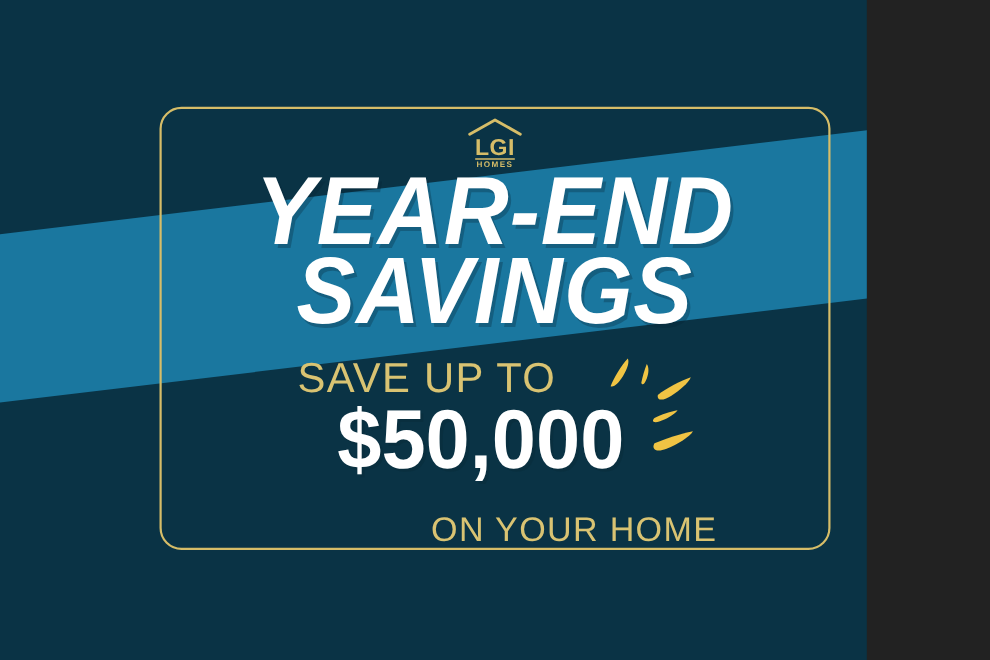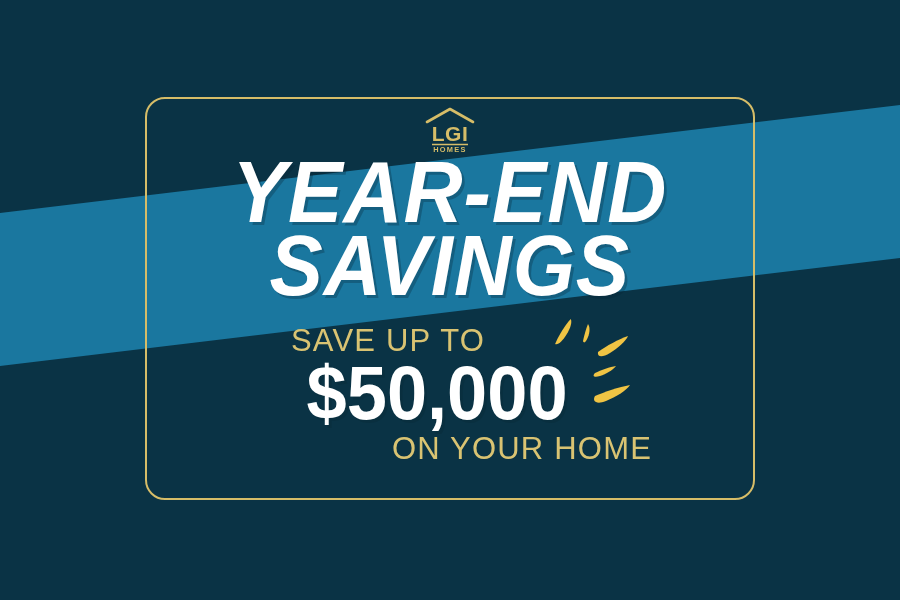--- a/index.html
+++ b/index.html
@@ -3,21 +3,21 @@
 <meta charset="utf-8">
 <style>
   html, body {
     margin: 0;
     padding: 0;
     background: #222;
   }
 
   .banner {
     position: relative;
-    width: 900px;
+    width: 788px;
     height: 600px;
     overflow: hidden;
     background: #0a3345;
     font-family: "Liberation Sans", sans-serif;
     -webkit-font-smoothing: antialiased;
   }
 
   
   .band {
     position: absolute;
@@ -81,21 +81,21 @@
   }
 
   .headline-line.line-2 {
     font-size: 86px;
   }
 
   
   .save-up-to {
     margin-top: 22px;
     color: #d9c372;
-    font-size: 31px;
+    font-size: 38px;
     font-weight: 400;
     letter-spacing: 1.2px;
     align-self: center;
     transform: translateX(-62px);
     white-space: nowrap;
   }
 
   
   .price-row {
     position: relative;
@@ -122,21 +122,21 @@
     position: absolute;
     left: 400px;
     top: -44px;
     width: 110px;
     height: 110px;
     pointer-events: none;
   }
 
   
   .on-your-home {
-    margin-top: 0;
+    margin-top: 26px;
     color: #d9c372;
     font-size: 31px;
     font-weight: 400;
     letter-spacing: 1.2px;
     transform: translateX(72px);
     white-space: nowrap;
   }
 </style>
 </head>
 <body>

